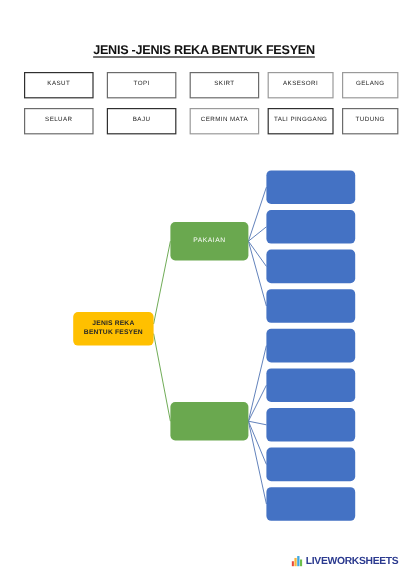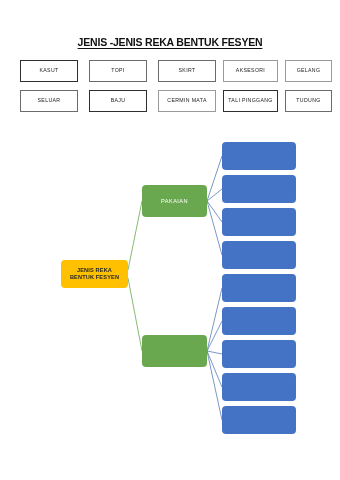--- a/index.html
+++ b/index.html
@@ -234,14 +234,23 @@
     <div class="node node-answer a-2"></div>
     <div class="node node-answer a-3"></div>
     <div class="node node-answer a-4"></div>
     <div class="node node-answer a-5"></div>
     <div class="node node-answer a-6"></div>
     <div class="node node-answer a-7"></div>
     <div class="node node-answer a-8"></div>
 
   </div>
 
+  <div id="watermark">
+    <svg id="wm-icon" viewBox="0 0 10 10">
+      <rect x="0" y="5.2" width="2.1" height="4.8" fill="#e8483c"></rect>
+      <rect x="2.6" y="2.2" width="2.1" height="7.8" fill="#f5b63f"></rect>
+      <rect x="5.2" y="0.4" width="2.1" height="9.6" fill="#3fa9e0"></rect>
+      <rect x="7.8" y="3.6" width="2.1" height="6.4" fill="#6cbf4b"></rect>
+    </svg>
+    <span id="wm-text">LIVEWORKSHEETS</span>
+  </div>
 
 </div>
 
 </body></html>

